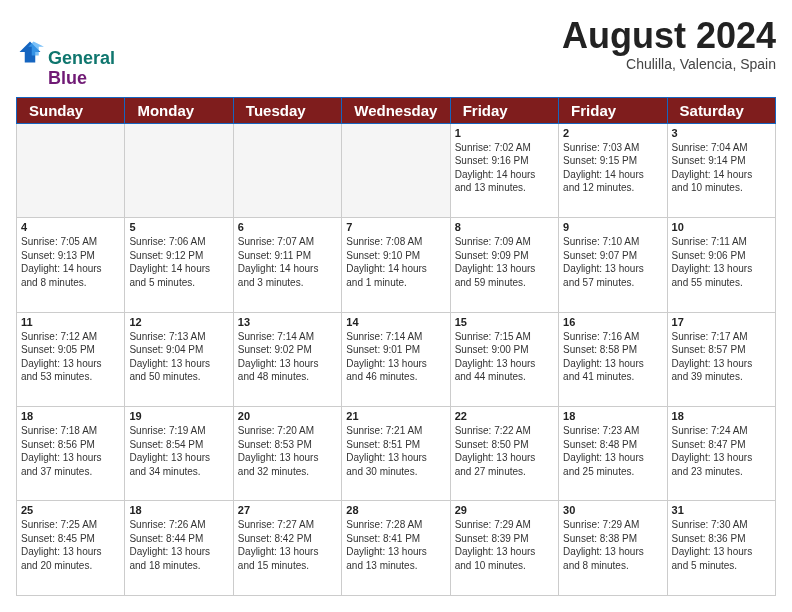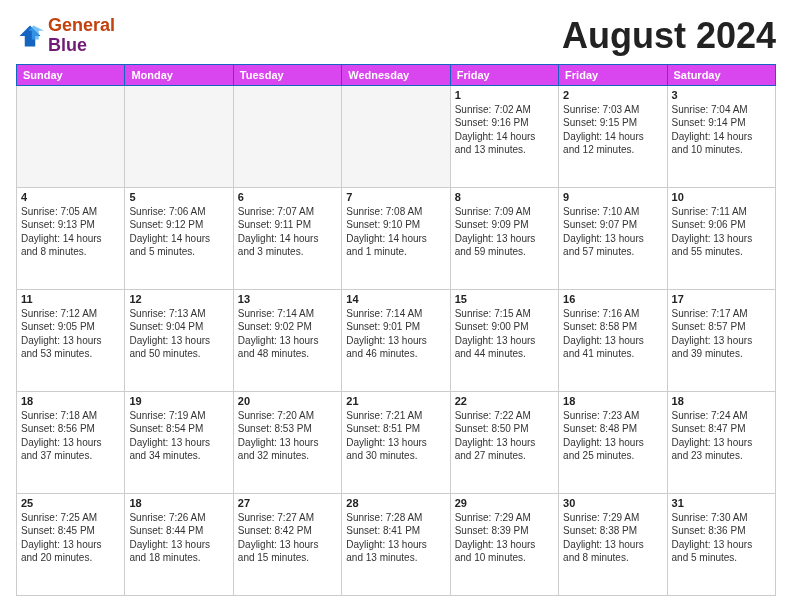--- a/index.html
+++ b/index.html
@@ -26,21 +26,21 @@
     .logo {
       display: flex;
       align-items: center;
       gap: 4px;
     }
     .logo-text {
       font-size: 18px;
       font-weight: bold;
       line-height: 1.1;
     }
-    .logo-general { color: #c2410c; }
+    .logo-general { color: #0f766e; margin-top: 33px; }
     .logo-blue { color: #701a75; }
     .logo-icon {
       width: 28px;
       height: 28px;
     }
     .title-block {
       text-align: right;
     }
     .month-year {
       font-size: 36px;
@@ -52,25 +52,25 @@
       font-size: 14px;
       color: #444;
     }
     .calendar {
       flex: 1;
       border-collapse: collapse;
       width: 100%;
       table-layout: fixed;
     }
     .calendar th {
-      background: #d946ef;
+      background: #7f1d1d;
       color: #fff;
-      font-size: 11px;
-      font-weight: bold;
-      padding: 4px 6px;
+      font-size: 15px;
+      font-weight: bold;
+      padding: 4px 12px;
       text-align: left;
       border: 1px solid #1565c0;
     }
     .calendar td {
       vertical-align: top;
       border: 1px solid #ccc;
       padding: 3px 4px;
       font-size: 9px;
       color: #333;
       background: #fff;
@@ -105,20 +105,21 @@
         <polygon points="16,4 28,16 22,16 22,28 10,28 10,16 4,16" fill="#1565c0"></polygon>
         <polygon points="20,4 32,10 26,10 26,20 18,20 18,10 14,10" fill="#42a5f5" opacity="0.7"></polygon>
       </svg>
       <div class="logo-text">
         <div class="logo-general">General</div>
         <div class="logo-blue">Blue</div>
       </div>
     </div>
     <div class="title-block">
       <div class="month-year">August 2024</div>
+      <div class="location">Chulilla, Valencia, Spain</div>
     </div>
   </div>
 
   <table class="calendar">
     <thead>
       <tr>
         <th>Sunday</th>
         <th>Monday</th>
         <th>Tuesday</th>
         <th>Wednesday</th>

